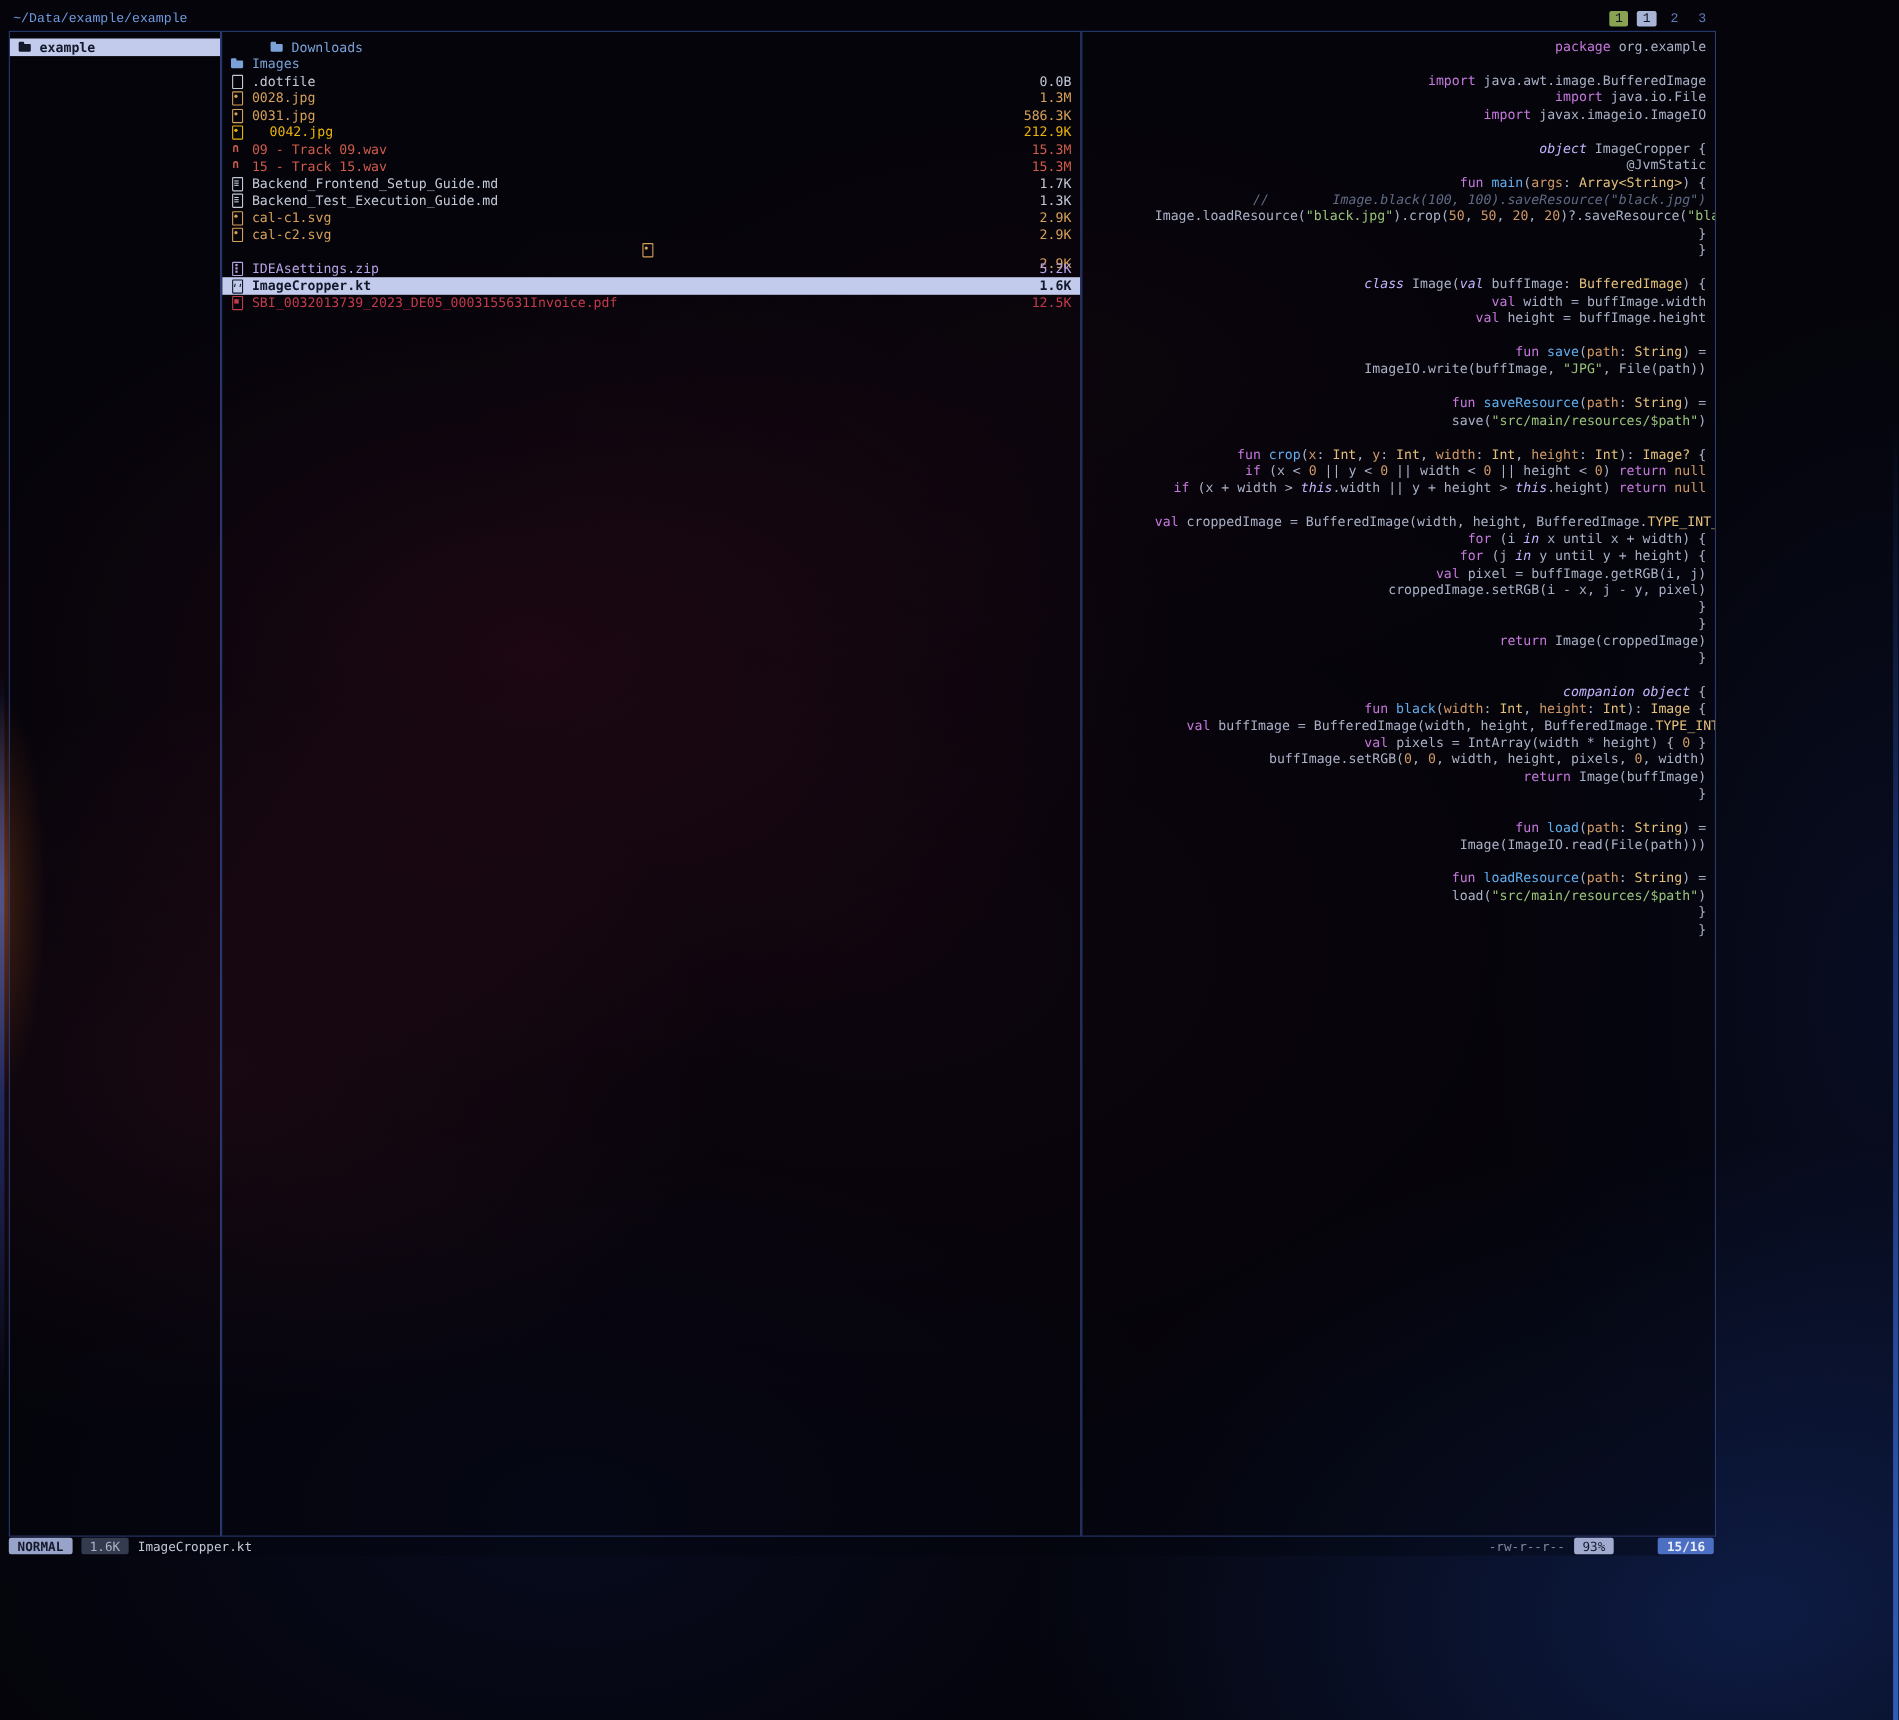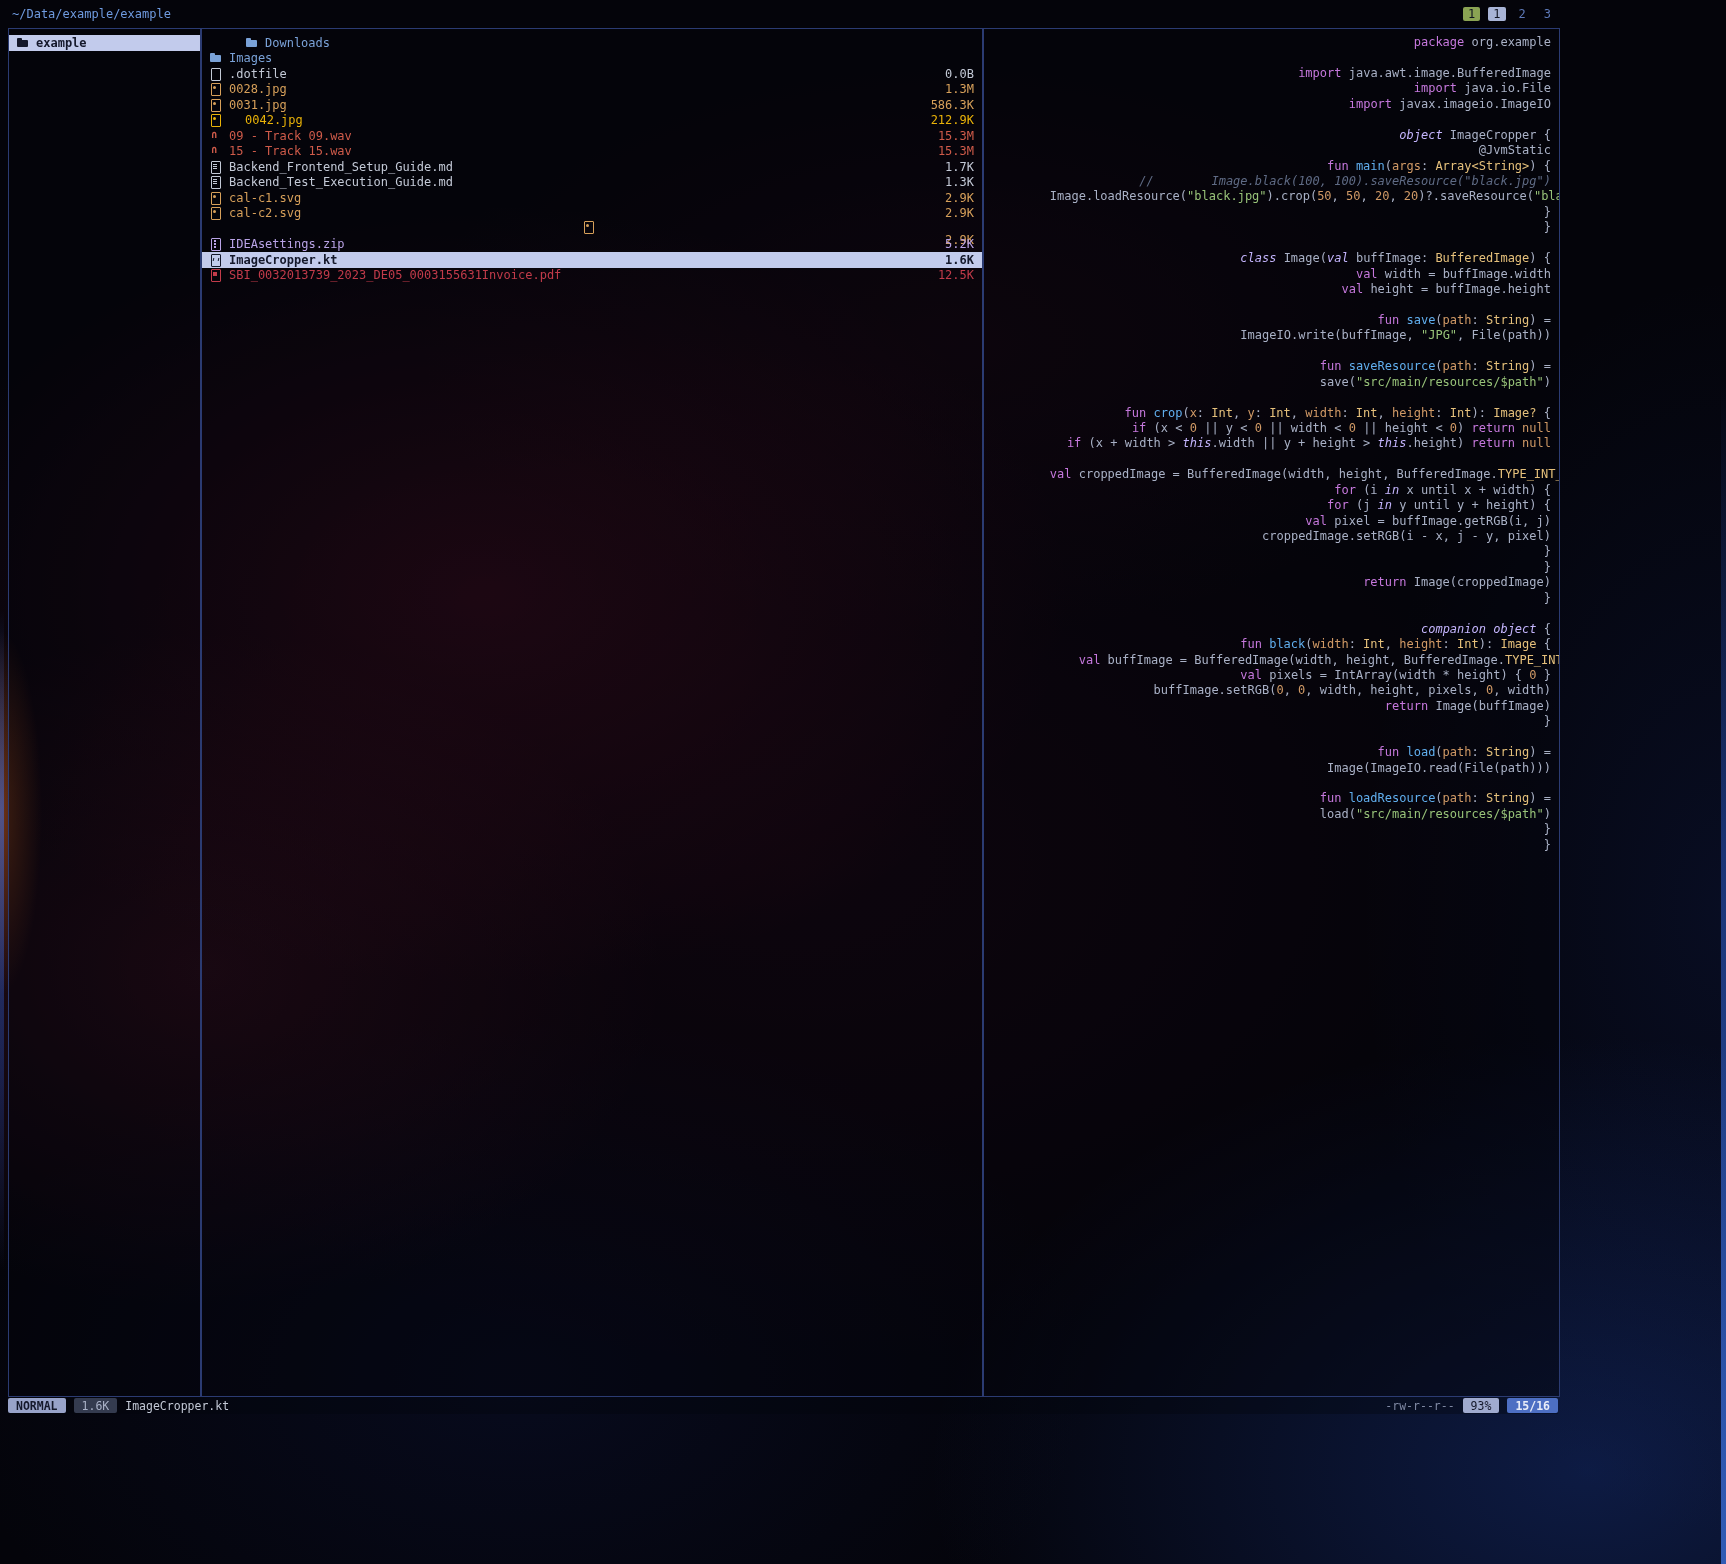--- a/index.html
+++ b/index.html
@@ -20,21 +20,21 @@
     color:#aab2c8;
   }
   .streak{ position:absolute; pointer-events:none; }
   .streak-left{ left:0; top:610px; width:4px; height:660px;
     background:linear-gradient(180deg, transparent, rgba(60,110,230,.55) 30%, rgba(40,80,190,.35) 70%, transparent); }
   .streak-right{ left:1721px; top:380px; width:5px; height:1184px;
     background:linear-gradient(180deg, transparent, rgba(50,100,220,.45) 40%, rgba(70,130,250,.65)); }
 
   .term{ position:absolute; left:8px; top:4px; width:1552px; height:1410px; font-size:12px; }
 
-  .topbar{ height:20px; display:flex; justify-content:space-between; align-items:center; padding:0 4px; }
+  .topbar{ height:20px; display:flex; justify-content:space-between; align-items:flex-end; padding:0 4px;font-family:Liberation Mono, monospace; }
   .path{ color:#6f9be0; }
   .tabs{ display:flex; gap:8px; align-items:center; }
   .tab{ padding:0 5px; color:#5d79b8; }
   .tab-count{ background:#8aa353; color:#0f1320; border-radius:2px; }
   .tab-active{ background:#a8b4d6; color:#0f1320; border-radius:2px; }
   .tab-inactive{ color:#5d79b8; }
 
   .panes{ position:absolute; top:24px; left:0; right:0; bottom:17px; display:flex;text-align:right; }
   .pane{ border:1px solid #2b3b72; background:rgba(4,5,11,.46); height:100%; overflow:hidden; }
   .pane-left{ width:193px; flex:none; }
@@ -77,21 +77,21 @@
 
   .statusbar{ position:absolute; left:0; right:2px; bottom:0; height:17px; display:flex; justify-content:space-between;
     align-items:center; font-size:11.5px; background:rgba(4,5,11,.35); }
   .sb-left,.sb-right{ display:flex; align-items:center; gap:8px; }
   .chip{ padding:0.5px 8px; border-radius:2px; }
   .chip-mode{ background:#98a3c9; color:#14182b; font-weight:bold; }
   .chip-size{ background:#343b4f; color:#aab2c8; }
   .sb-file{ color:#c3c9d6; }
   .sb-perms{ color:#7e88a3; }
   .chip-pct{ background:#a0abcf; color:#14182b; }
-  .chip-pos{ background:#4d6fc3; color:#e8ecf8; font-weight:bold; }
+  .chip-pos{ background:#4d6fc3; color:#e8ecf8; font-weight:bold;margin-left:32px; }
 </style>
 </head>
 <body>
 
 <div class="streak streak-left"></div>
 <div class="streak streak-right"></div>
 
 <div class="term">
 
   <div class="topbar">

